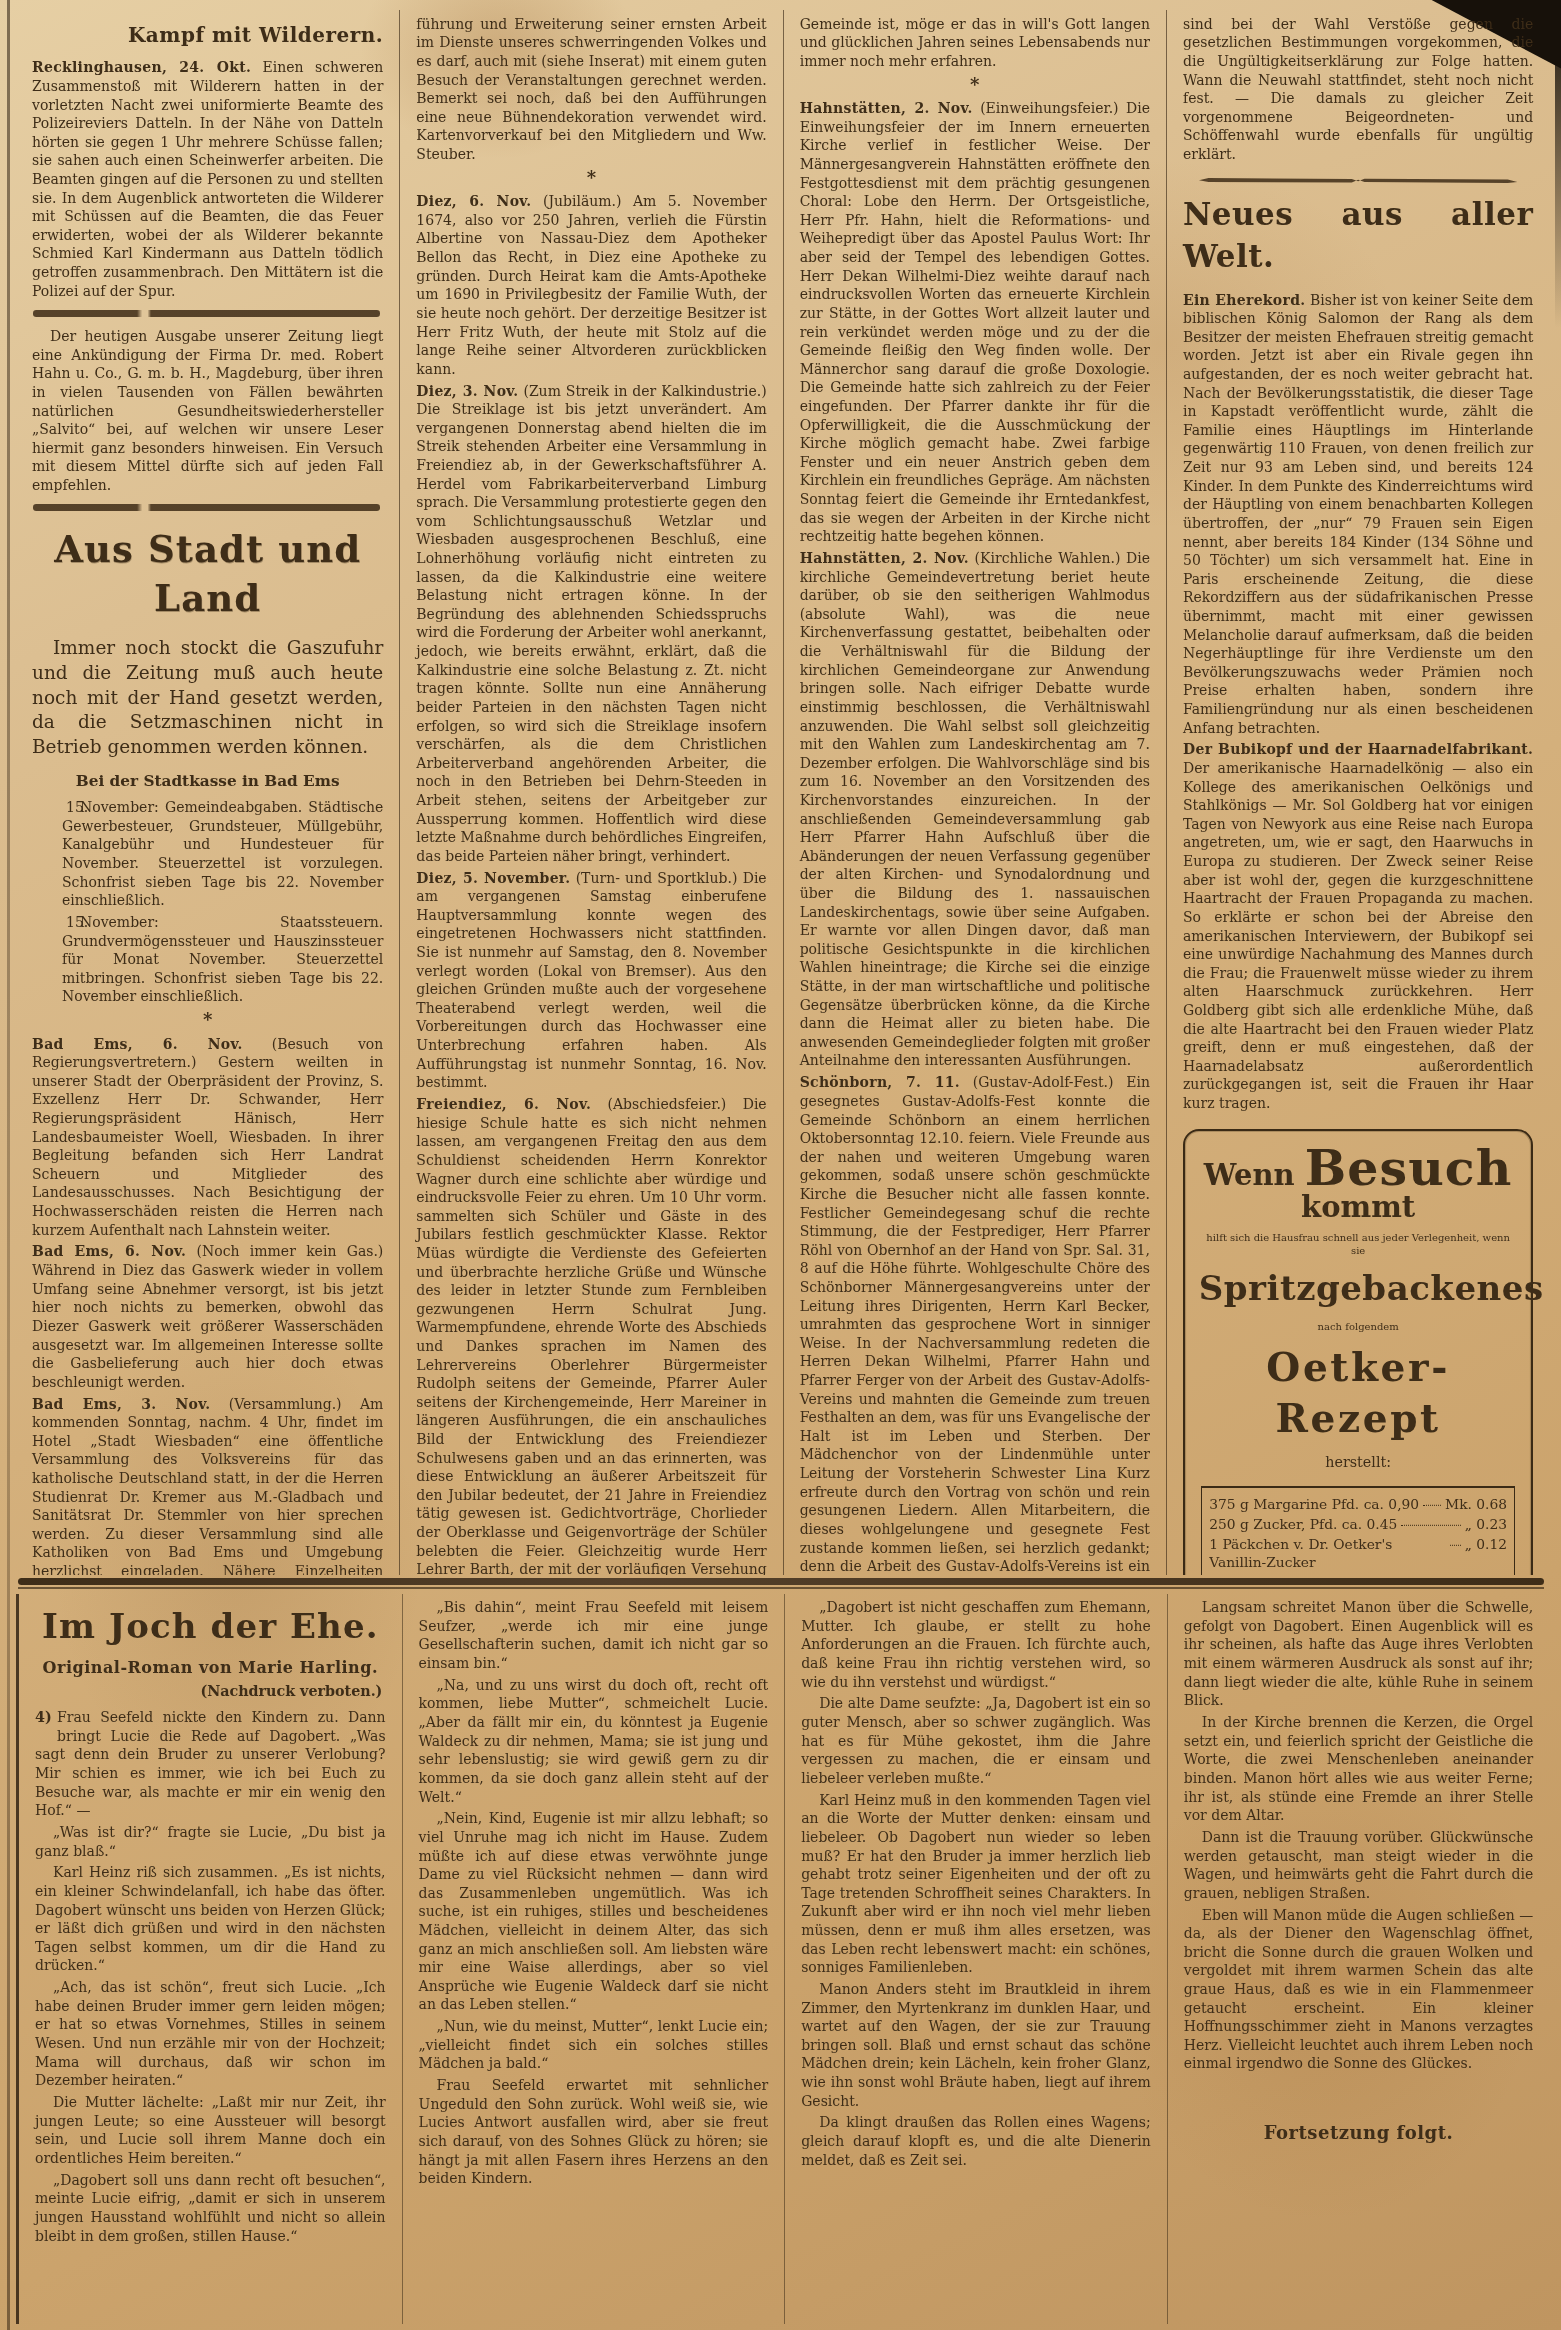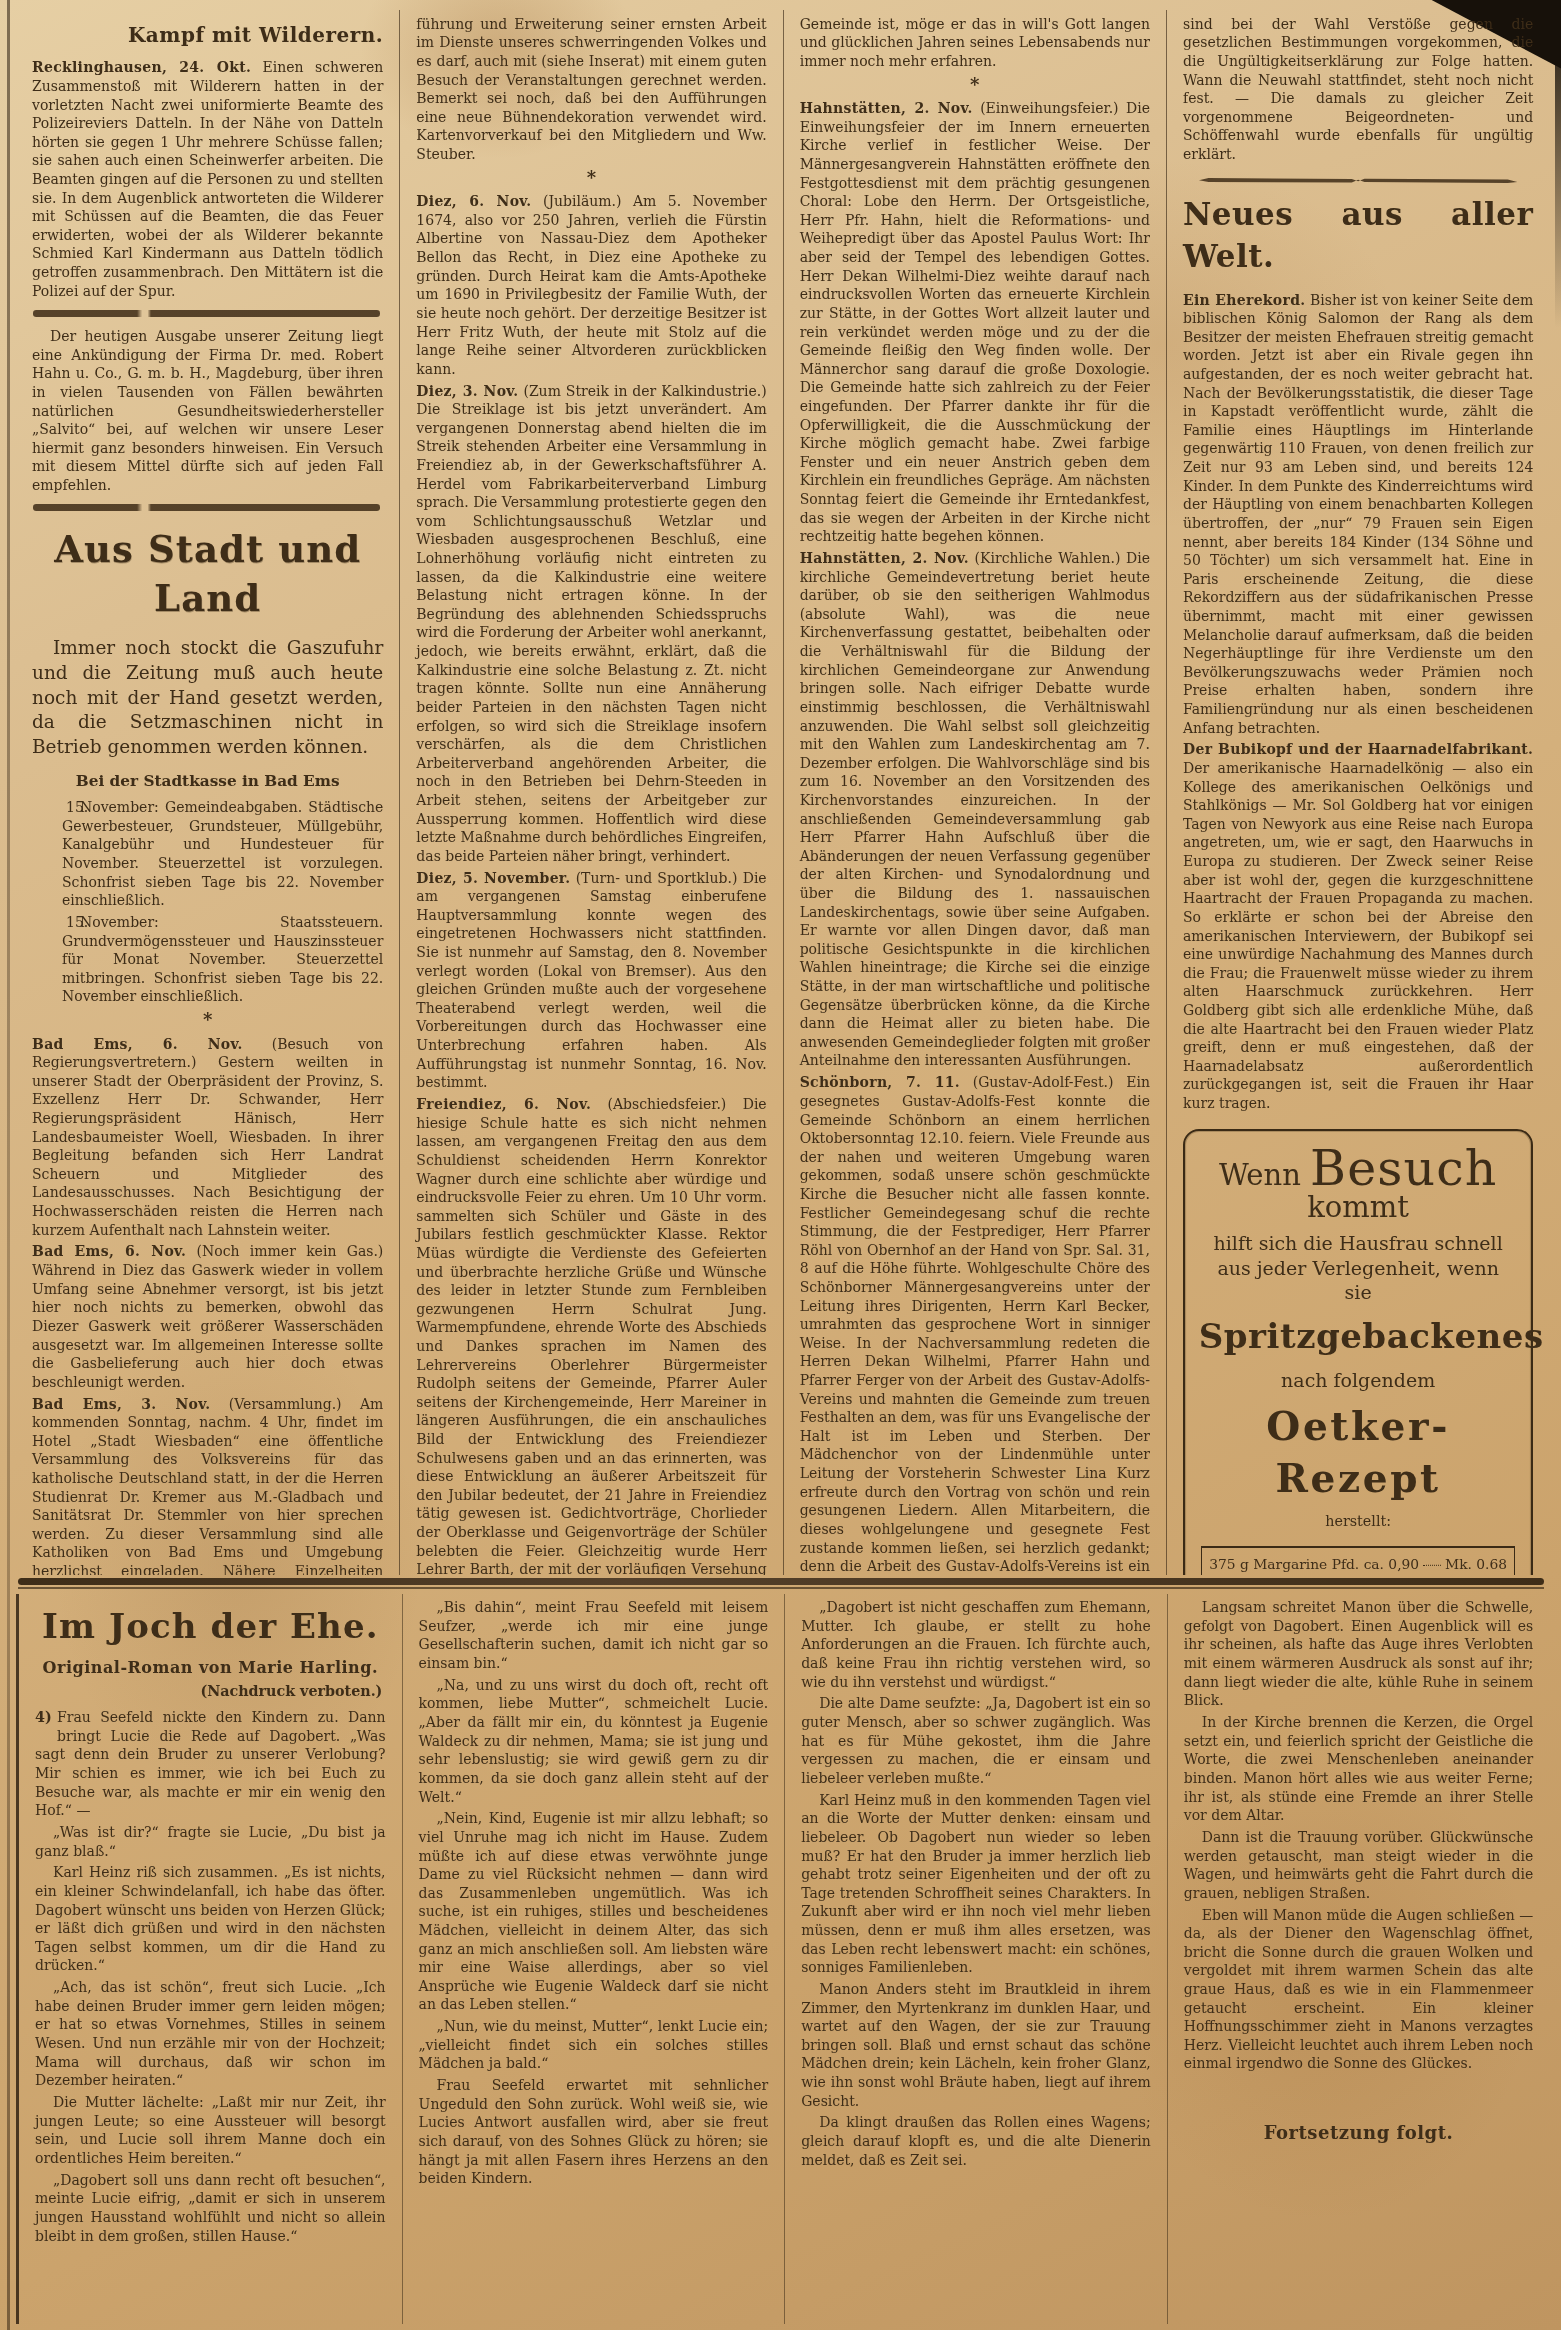--- a/index.html
+++ b/index.html
@@ -43,23 +43,23 @@
   h3.subhead{font-size:15.3px;font-weight:bold;text-align:center;margin:4.2px 0 6.3px 0;}
   .star{text-align:center;font-size:18px;font-weight:bold;margin:5.3px 0;line-height:1;}
 
   .swash{height:6.3px;margin:13.8px 16px 10.6px 16px;background:#3e2d18;opacity:.85;
     clip-path:polygon(0 45%,3% 10%,48% 25%,50% 60%,52% 20%,97% 32%,100% 72%,97% 88%,52% 72%,50% 38%,48% 80%,3% 70%);}
   h2.world-header{font-size:31px;font-weight:bold;margin:3.2px 0 13.8px 0;letter-spacing:0.5px;}
 
   
   .ad{border:2.6px solid #3a2a15;border-radius:16px;margin:16px 0 0 0;padding:13.8px 13.8px 9.5px 13.8px;
       text-align:center;box-shadow:0 0 0 1.1px rgba(58,42,21,.25) inset;}
-  .ad-line1{font-weight:normal;font-size:29px;line-height:1;}
+  .ad-line1{font-weight:bold;font-size:29px;line-height:1;}
   .ad-line1 .ad-big{font-size:49px;letter-spacing:1.1px;}
-  .ad-sub{font-size:19px;margin:8.5px 5.3px 0 5.3px;line-height:1.3;}
+  .ad-sub{font-size:10px;margin:8.5px 5.3px 0 5.3px;line-height:1.3;}
   .ad-product{font-size:34px;font-weight:bold;margin-top:9.5px;letter-spacing:0.5px;}
   .ad-recipe{font-size:39px;font-weight:bold;margin-top:8.5px;letter-spacing:2.6px;}
   .ad-herstellt{font-size:14.3px;margin-top:7.4px;}
   .ad-table{border-top:2.1px solid #3a2a15;border-bottom:2.1px solid #3a2a15;
       border-left:1.1px solid #3a2a15;border-right:1.1px solid #3a2a15;
       margin:10.6px 2.1px 0 2.1px;padding:5.3px 7.4px 4.2px 7.4px;text-align:left;font-size:13.8px;}
   .ad-row{display:flex;align-items:baseline;margin:1.6px 0;}
   .ad-row .lbl{white-space:normal;}
   .ad-row .dots{flex:1;border-bottom:1.6px dotted #3a2a15;margin:0 4.2px;min-width:10.6px;transform:translateY(-3.2px);}
   .ad-row .prc{white-space:nowrap;}

